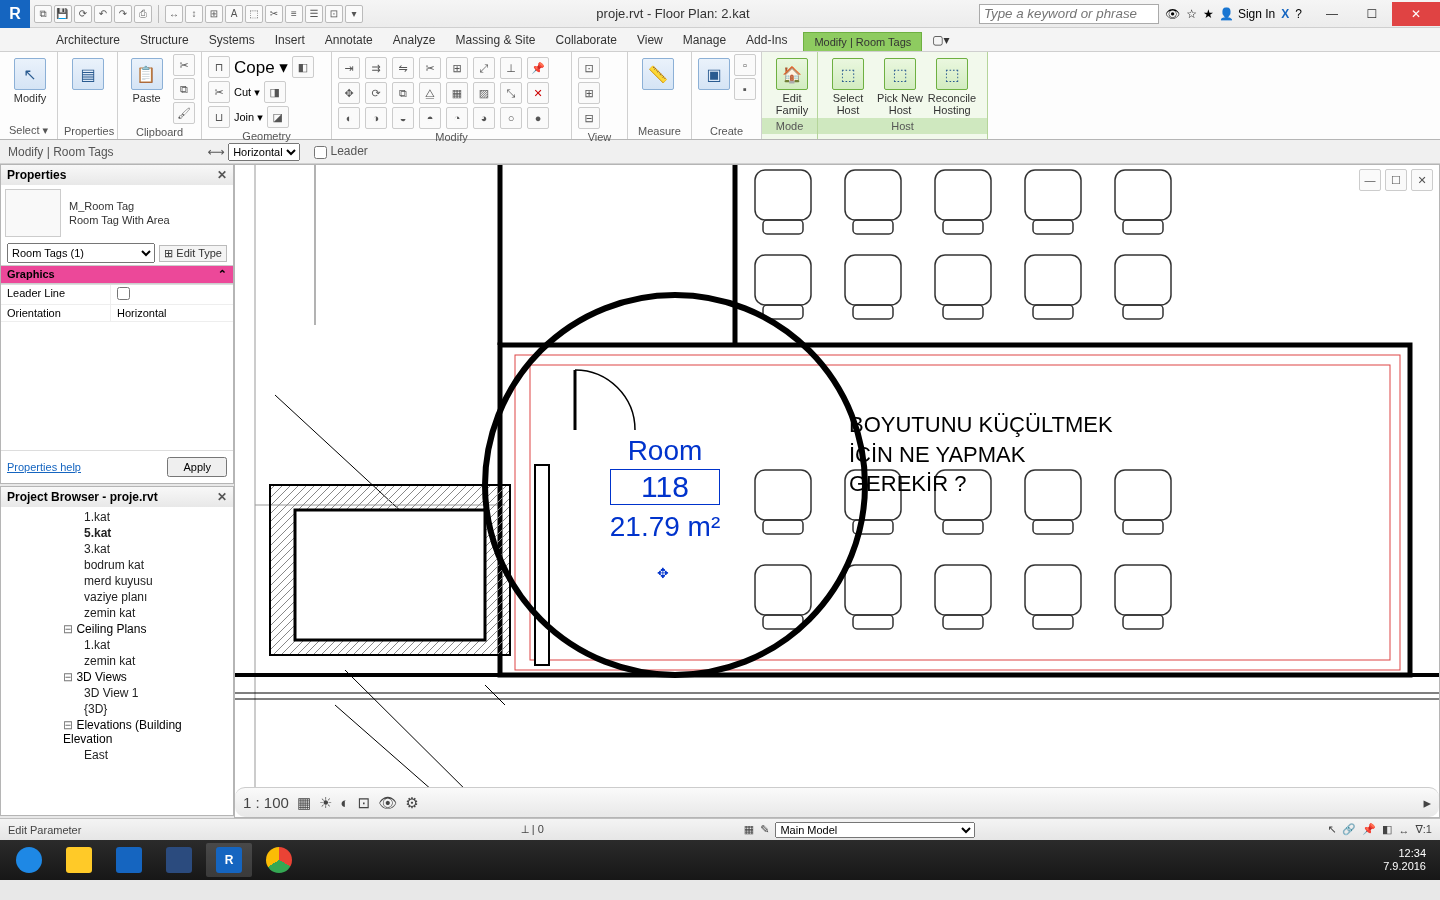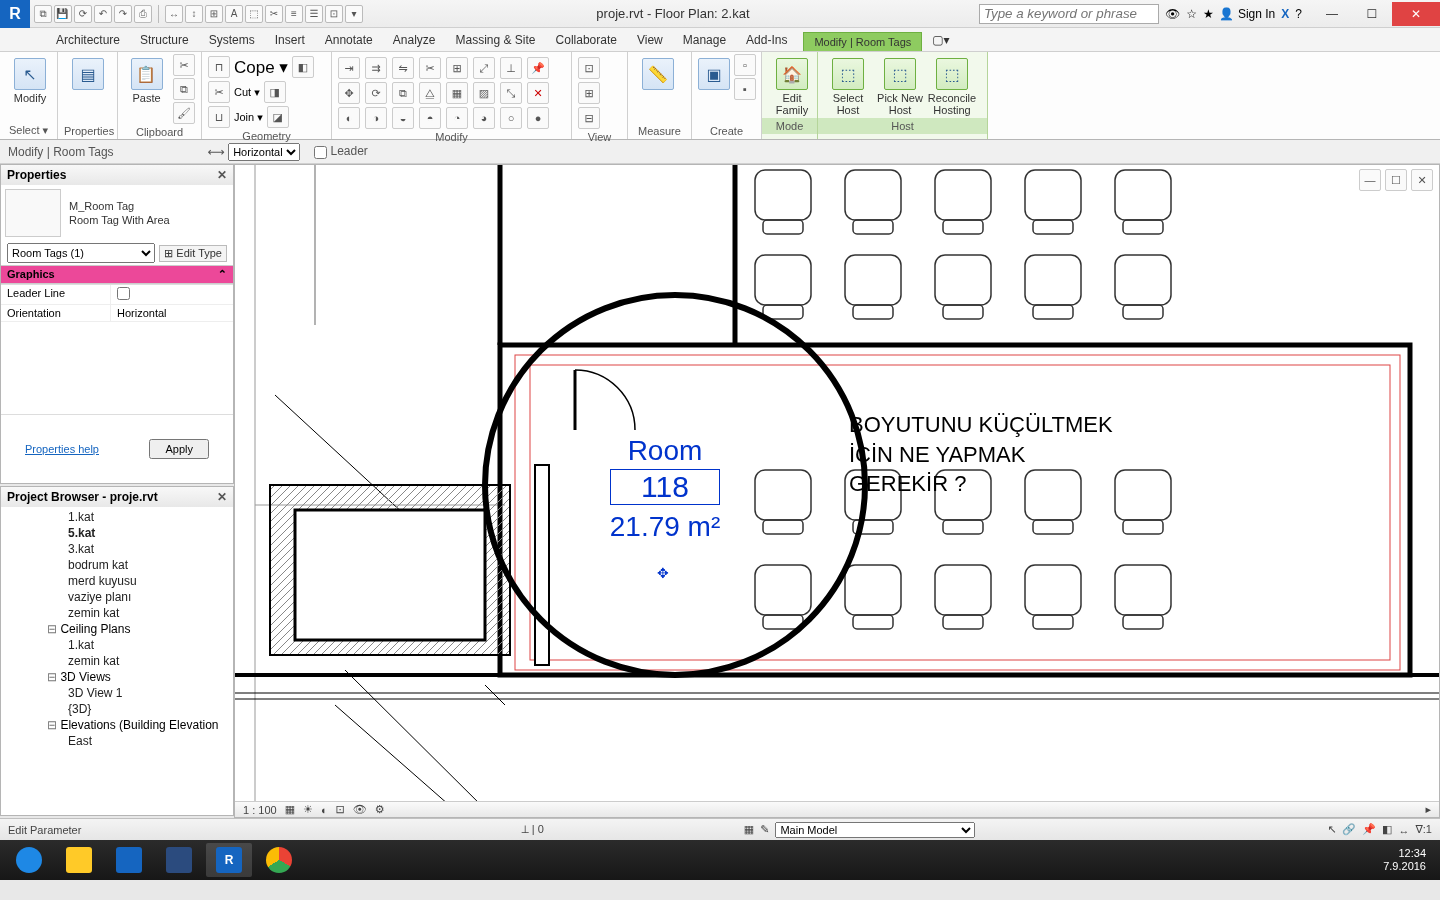--- a/index.html
+++ b/index.html
@@ -50,45 +50,45 @@
 .proppreview .thumb { width: 56px; height: 48px; border: 1px solid #ccc; background: #f9f9f9; }
 .proppreview .txt { font-size: 11px; color: #333; line-height: 1.3; }
 .proprow { display: flex; padding: 2px 6px; align-items: center; }
 .proprow select { flex: 1; font-size: 11px; height: 20px; }
 .edittype { font-size: 11px; color: #333; border: 1px solid #bbb; background: #f4f4f4; padding: 1px 4px; margin-left: 4px; display: flex; align-items: center; gap: 3px; }
 .propsect { background: #ec4899; padding: 2px 6px; font-size: 11px; font-weight: bold; border-top: 1px solid #ccc; border-bottom: 1px solid #ccc; }
 .propgrid { border-top: 1px solid #ddd; }
 .pgrow { display: flex; font-size: 11px; border-bottom: 1px solid #eee; }
 .pgrow .k { width: 110px; padding: 2px 6px; border-right: 1px solid #eee; }
 .pgrow .v { flex: 1; padding: 2px 6px; }
-.propfoot { margin-top: auto; display: flex; padding: 24px; gap: 20px; align-items: center; border-top: 1px solid #ddd; }
+.propfoot { margin-top: auto; display: flex; padding: 6px; gap: 20px; align-items: center; border-top: 1px solid #ddd; }
 .propfoot a { color: #1565c0; text-decoration: underline; font-size: 11px; }
 .propfoot button { margin-left: auto; font-size: 11px; padding: 2px 14px; }
 
 .browser { flex: 1; overflow: hidden; display: flex; }
-.treewrap { flex: 1; overflow-y: auto; font-size: 12px; padding: 2px 0; }
+.treewrap { flex: 1; overflow-y: auto; font-size: 12px; padding: 2px 0; margin-left: 16px; }
 .treeitem { padding: 1px 4px 1px 34px; cursor: pointer; color: #222; }
 .treeitem.sel { font-weight: bold; }
 .treeitem.lvl1 { padding-left: 64px; border-left: 3px dotted transparent; }
 .treegrp { padding: 1px 4px 1px 46px; }
 .treegrp::before { content: "⊟ "; color: #777; }
 .scrollv { width: 16px; background: #eee; border-left: 1px solid #ccc; }
 
 
 .canvas { flex: 1; background: #fff; position: relative; border: 1px solid #b5b5b5; overflow: hidden; }
 .canvas svg { position: absolute; top: 0; left: 0; }
 .annot { position: absolute; font-family: Arial; font-size: 22px; line-height: 1.35; color: #000; }
 .roomtag { position: absolute; text-align: center; color: #0033cc; font-family: Arial; }
 .roomtag .name { font-size: 28px; }
 .roomtag .num { font-size: 30px; border: 1px solid #0033cc; padding: 0 30px; margin: 2px auto; display: inline-block; }
 .roomtag .area { font-size: 28px; margin-top: 4px; }
 .cross { position: absolute; color: #0033cc; font-size: 14px; }
 
 
-.vcbar { position: absolute; bottom: 0; left: 0; right: 0; height: 16px; background: linear-gradient(#fafafa,#e8e8e8); border-top: 1px solid #ccc; display: flex; align-items: center; padding: 0 8px; gap: 8px; font-size: 11px; color: #444; }
+.vcbar { position: absolute; bottom: 0; left: 0; right: 0; height: 30px; background: linear-gradient(#fafafa,#e8e8e8); border-top: 1px solid #ccc; display: flex; align-items: center; padding: 0 8px; gap: 8px; font-size: 15px; color: #444; border-radius: 10px; }
 
 
 .statusbar { height: 22px; background: linear-gradient(#f4f4f4,#e6e6e6); border-top: 1px solid #c0c0c0; display: flex; align-items: center; padding: 0 8px; font-size: 11px; color: #444; }
 .statusbar .sright { margin-left: auto; display: flex; gap: 6px; align-items: center; }
 
 
 .taskbar { height: 40px; background: linear-gradient(#2b2b2b,#171717); display: flex; align-items: center; padding: 0 4px; }
 .tbbtn { width: 46px; height: 34px; margin: 0 2px; display: flex; align-items: center; justify-content: center; border-radius: 2px; }
 .tbbtn.active { background: rgba(255,255,255,0.15); }
 .tbbtn .ic { width: 26px; height: 26px; border-radius: 3px; }

